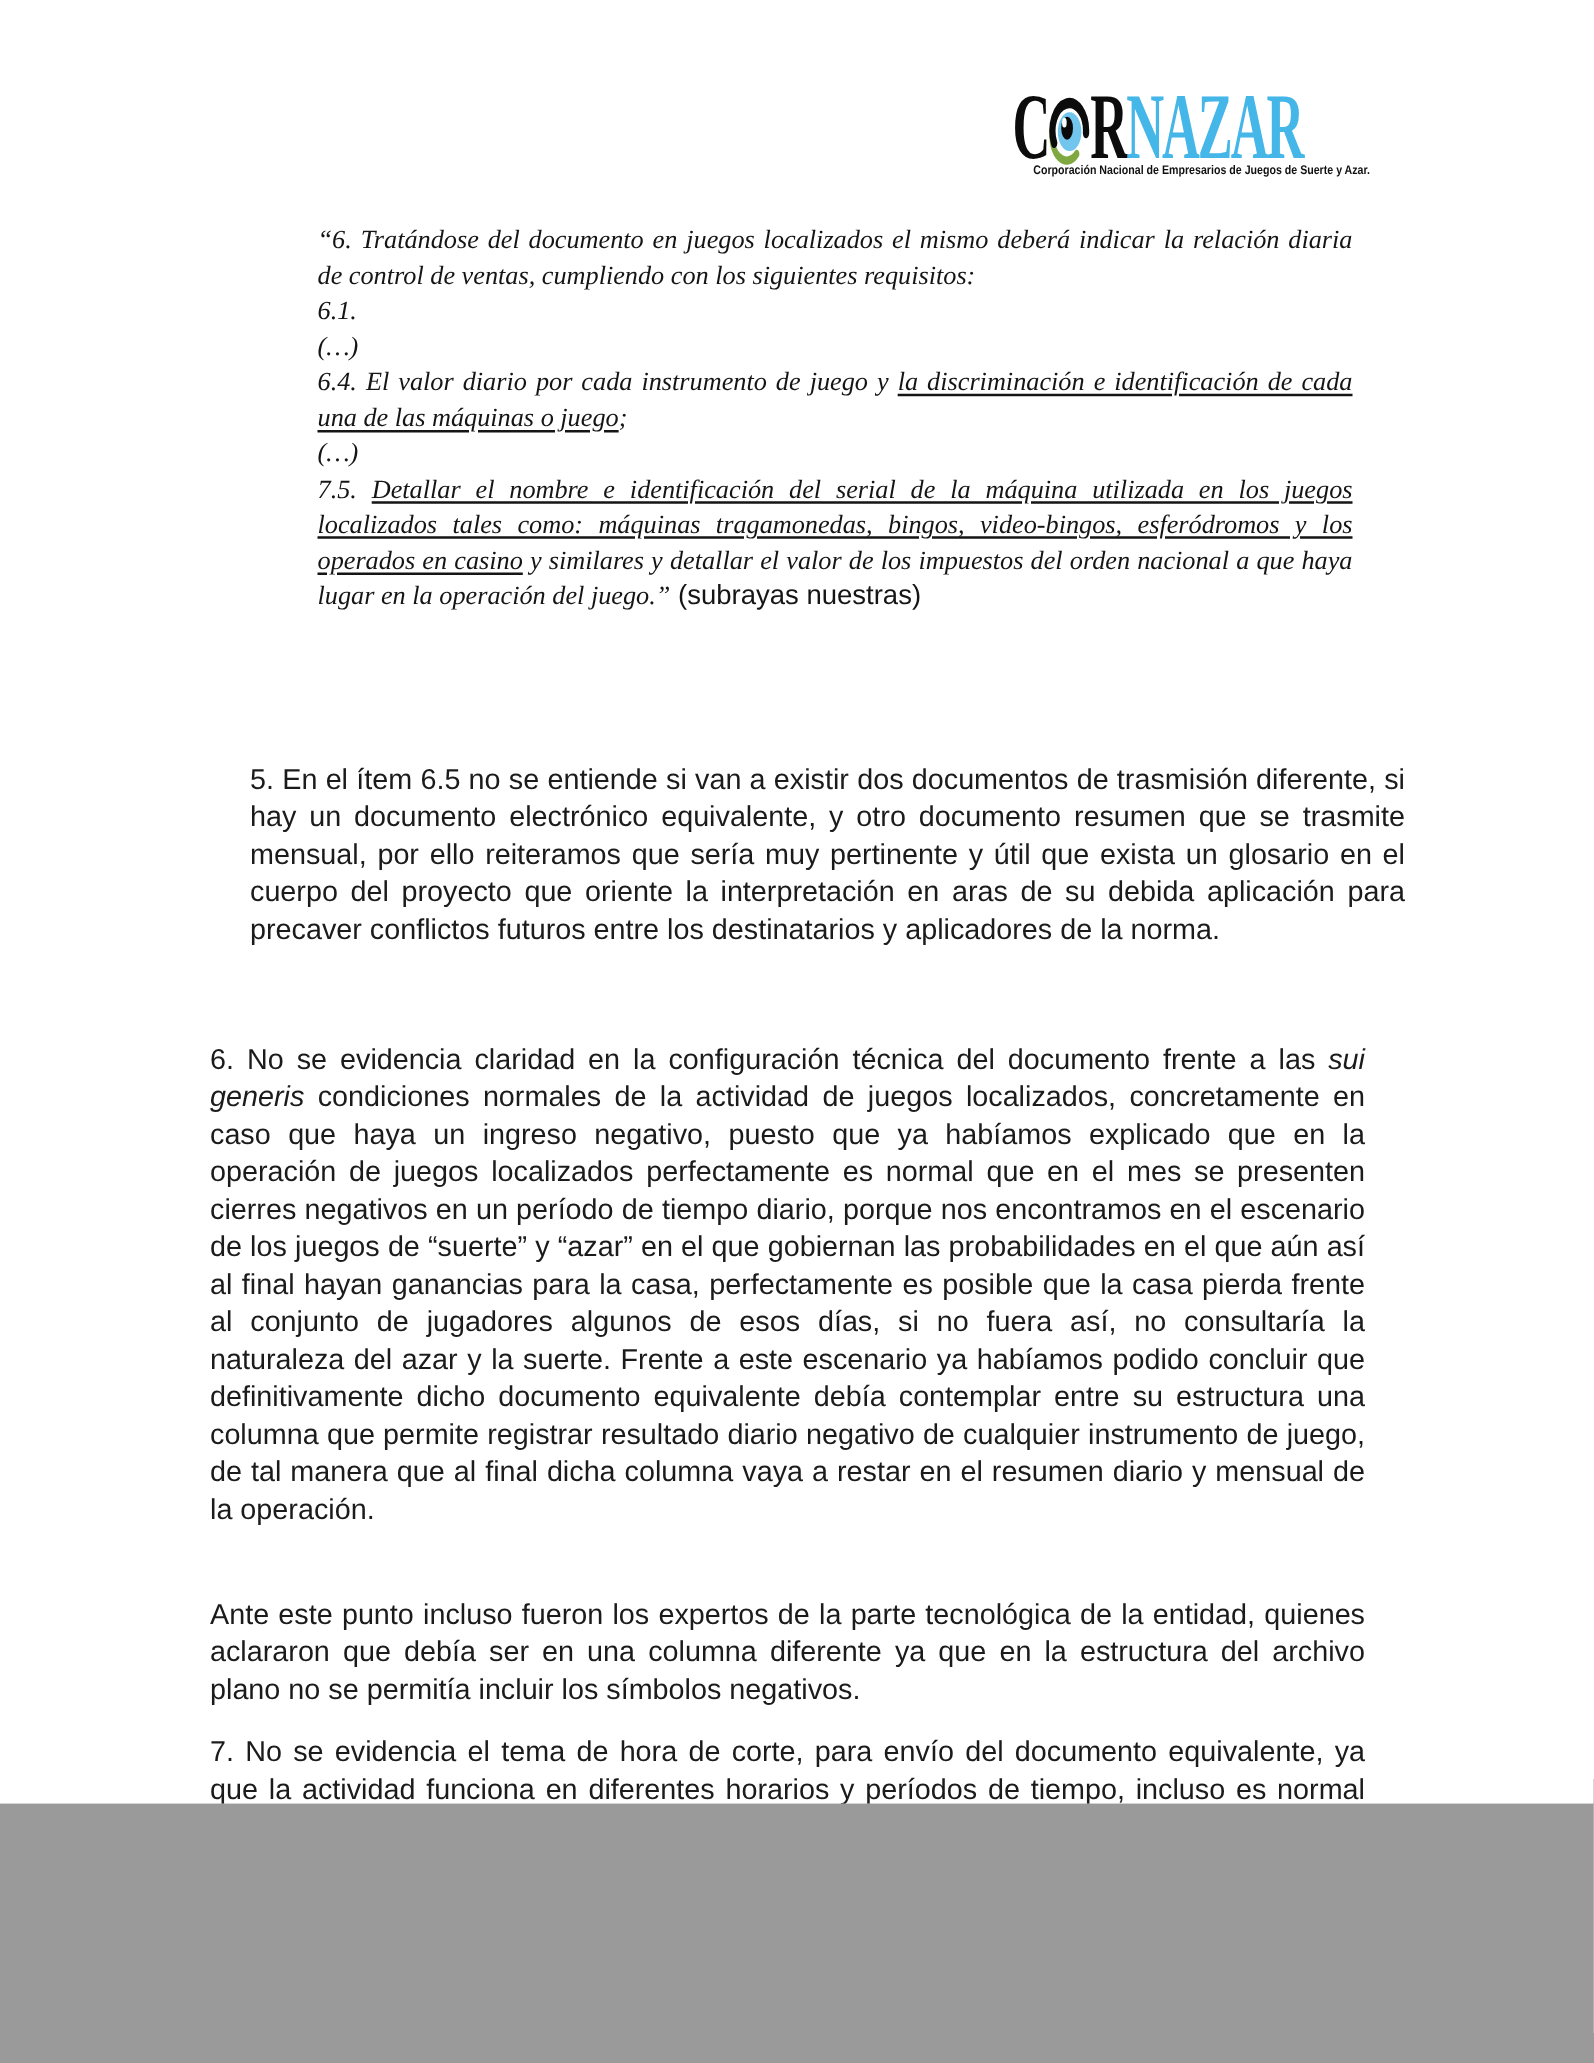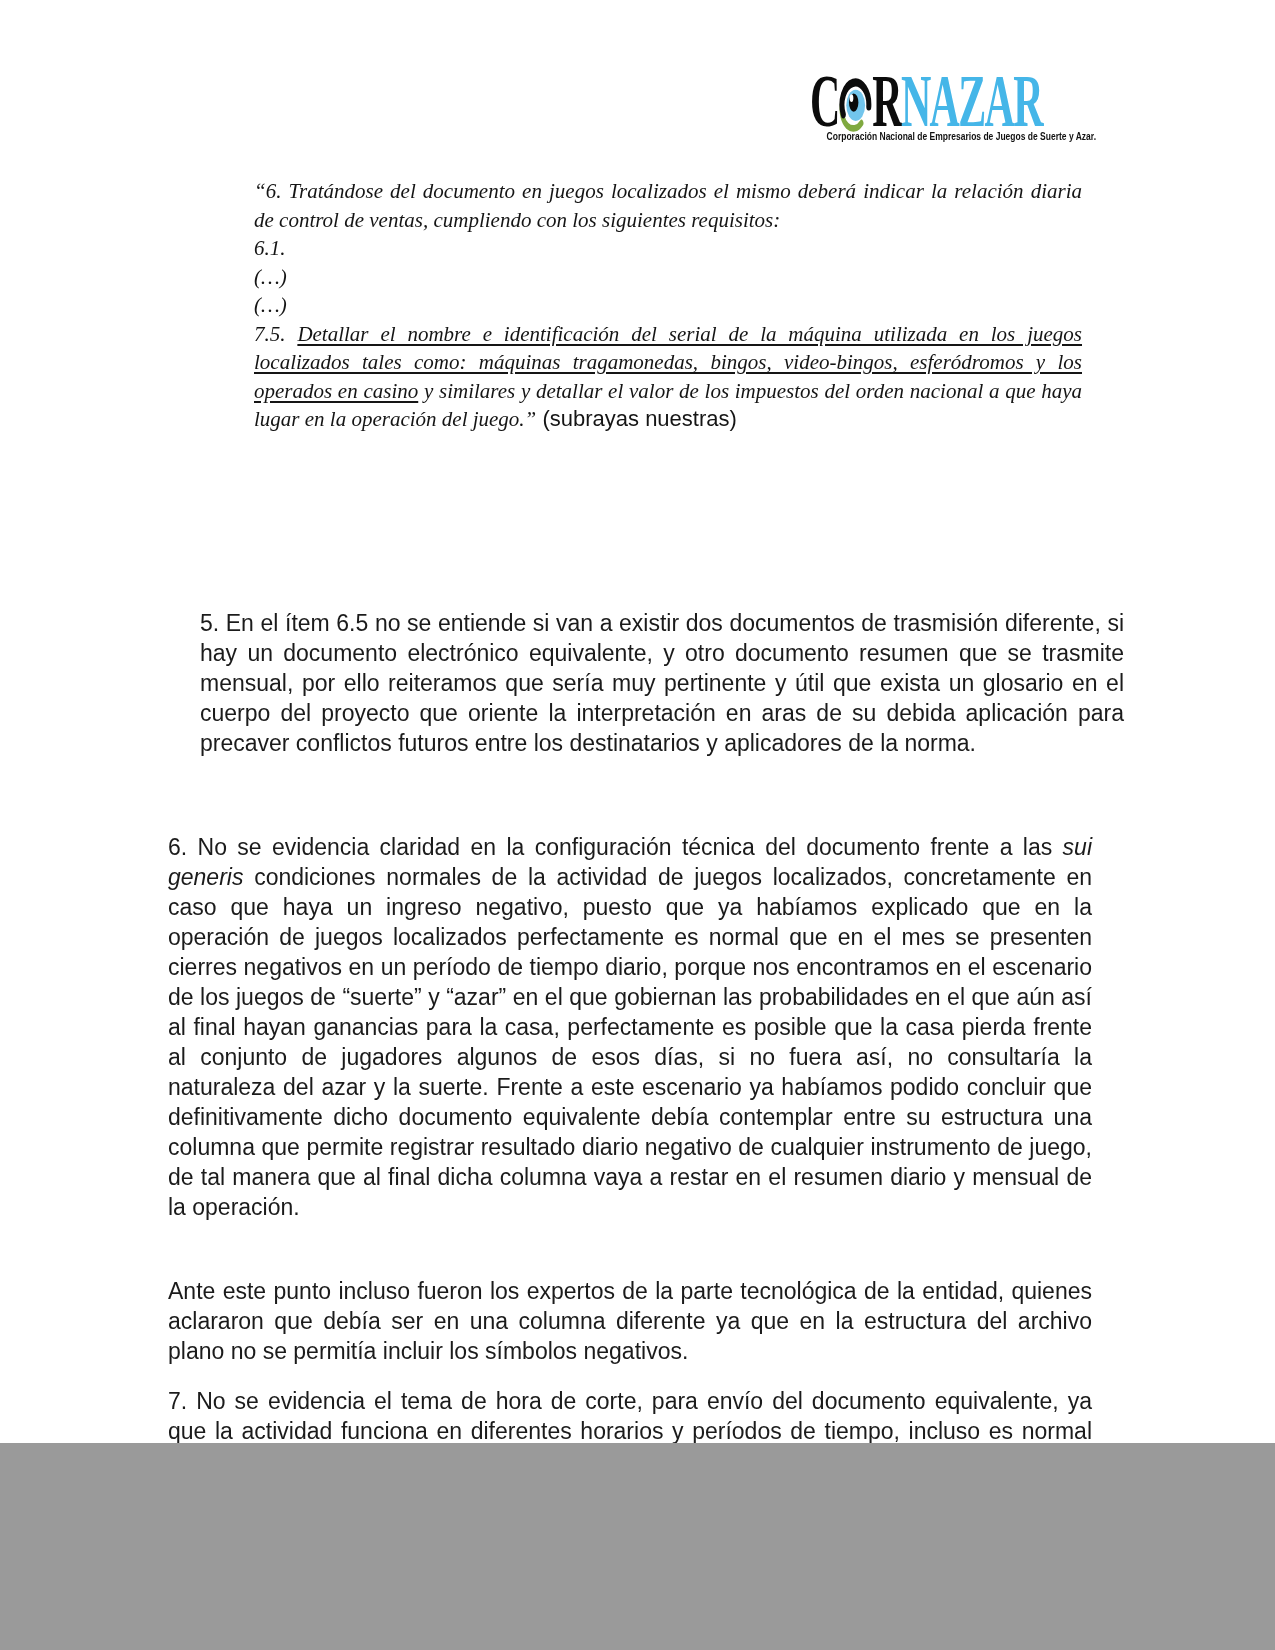--- a/index.html
+++ b/index.html
@@ -91,20 +91,21 @@
     <span>C</span><svg class="eye-header" viewBox="0 0 100 108" preserveAspectRatio="none">
         <use href="#eye-glyph"></use>
       </svg><span>R</span><span class="blue">NAZAR</span>
   </div>
   <div class="logo-sub">Corporación Nacional de Empresarios de Juegos de Suerte y Azar.</div>
 
   <section class="quote">
     <p><span>“6. Tratándose del documento en juegos localizados el mismo deberá indicar la relación  diaria de control de ventas, cumpliendo con los siguientes requisitos:</span></p>
     <p><span>6.1.</span></p>
     <p><span>(…)</span></p>
+    <p><span>6.4. El valor diario por cada instrumento de juego y </span><span class="u">la discriminación e identificación de cada una de las máquinas o juego</span><span>;</span></p>
     <p><span>(…)</span></p>
     <p><span>7.5. </span><span class="u">Detallar el nombre e identificación del serial de la máquina utilizada en los juegos localizados tales como: máquinas tragamonedas, bingos, video-bingos, esferódromos y los operados en casino</span><span> y similares y detallar el valor de los impuestos del orden nacional a que haya lugar en la operación del juego.”</span><span class="sans"> (subrayas nuestras)</span></p>
   </section>
 
   <p class="para p5"><span>5. En el ítem 6.5 no se entiende si van a existir dos documentos de trasmisión diferente, si hay un documento electrónico equivalente, y otro documento resumen que se trasmite mensual, por ello reiteramos que sería muy pertinente y útil que exista un glosario en el cuerpo del proyecto que oriente la interpretación en aras de su debida aplicación para precaver conflictos futuros entre los destinatarios y aplicadores de la norma.</span></p>
   <p class="para p6"><span>6. No se evidencia claridad en la configuración técnica del documento frente a las </span><span class="i">sui generis</span><span> condiciones normales de la actividad de juegos localizados, concretamente en caso que haya un ingreso negativo, puesto que  ya habíamos explicado que en la operación de juegos localizados perfectamente es normal que en el mes se presenten cierres negativos en un período  de tiempo diario, porque nos encontramos en el escenario de los juegos de “suerte” y “azar” en el que gobiernan las probabilidades en el que aún así al final hayan ganancias para la casa, perfectamente es posible que la casa pierda frente al conjunto de jugadores algunos de esos días, si no fuera así, no consultaría la naturaleza del azar y la suerte.  Frente a este escenario ya habíamos podido concluir que definitivamente dicho documento equivalente debía contemplar entre su estructura una columna que permite registrar resultado diario negativo de cualquier instrumento de juego, de tal manera que al final dicha columna vaya a restar en el resumen diario y mensual de la operación.</span></p>
   <p class="para pante"><span>Ante este punto incluso fueron los expertos de la parte tecnológica de la entidad, quienes aclararon que debía ser en una columna diferente ya que en la estructura del archivo plano no se permitía incluir los símbolos negativos.</span></p>
   <p class="para p7"><span>7. No se evidencia el tema de hora de corte, para envío del documento equivalente, ya que la actividad funciona en diferentes horarios y períodos de tiempo, incluso es normal que se desarrolle en muchos establecimientos que no cierran dentro del</span></p>
 
 

